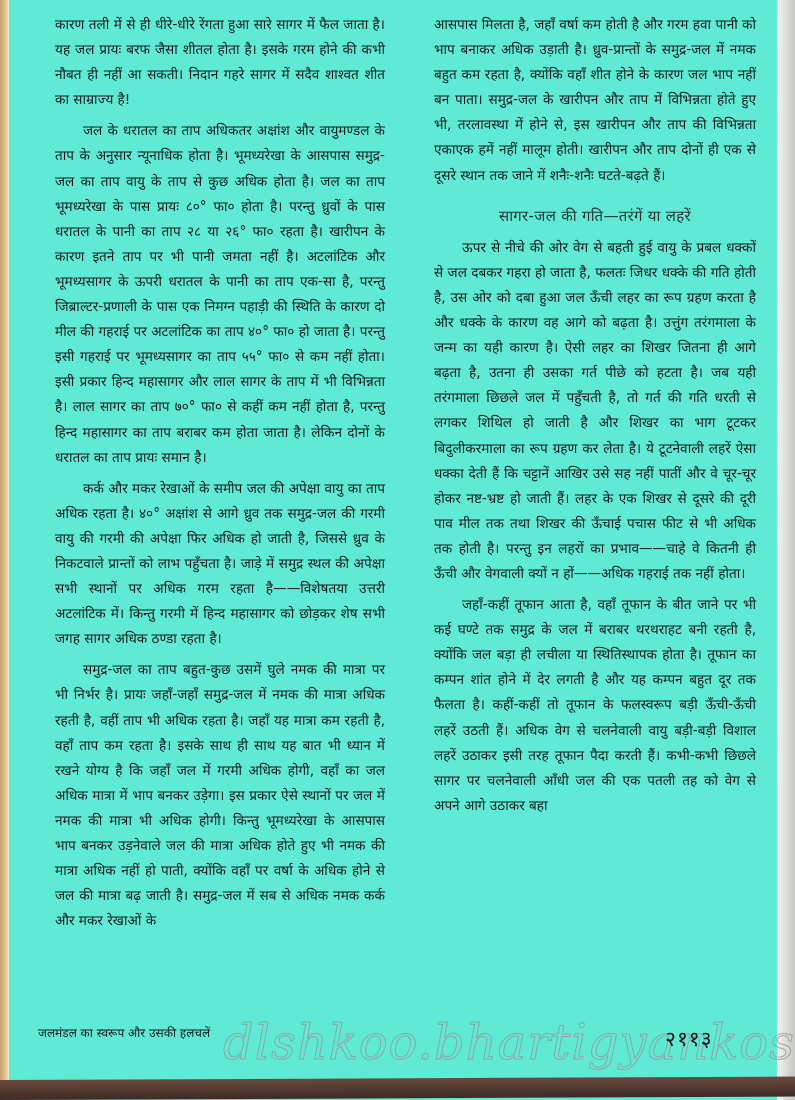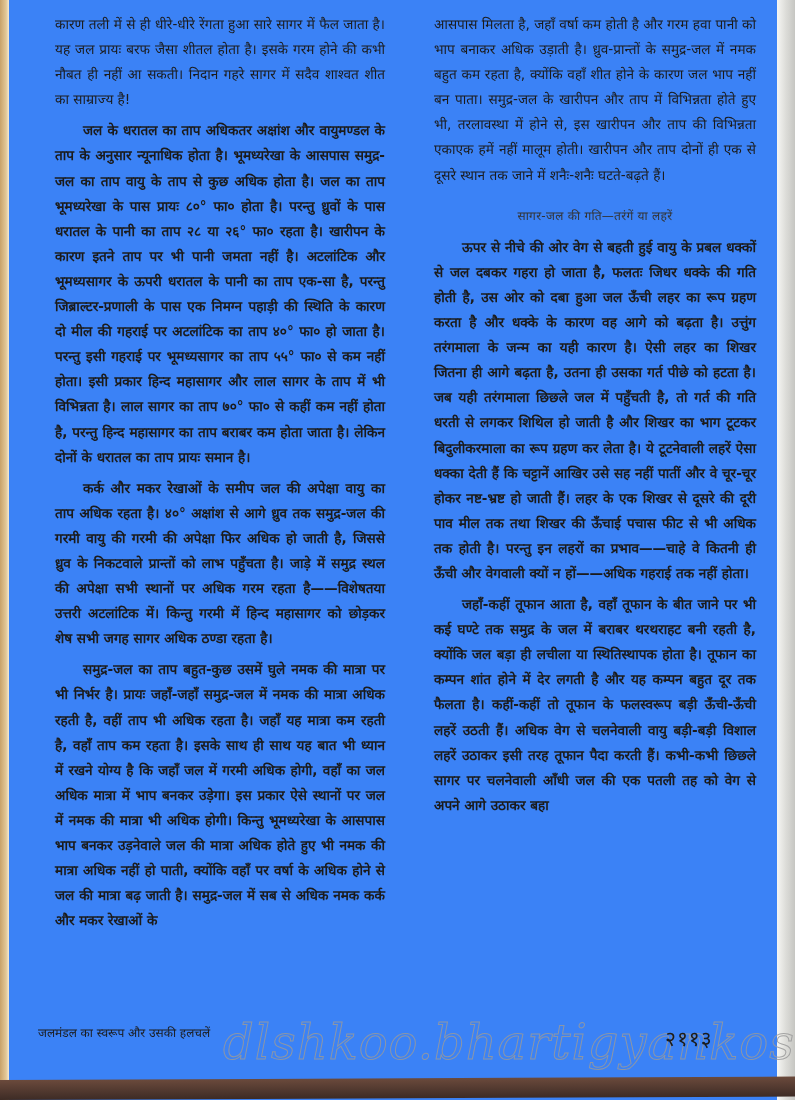--- a/index.html
+++ b/index.html
@@ -4,21 +4,21 @@
   <style>
     html, body { margin: 0; padding: 0; }
     body {
       width: 795px; height: 1100px; overflow: hidden;
       background: #7a6a5a;
       font-family: "DejaVu Sans", sans-serif;
       position: relative;
     }
     .page {
       position: absolute; left: 0; top: 0; width: 795px; height: 1100px;
-      background: #3b82f6;
+      background: #5eead4;
       overflow: hidden;
     }
     .left-edge {
       position: absolute; left: 0; top: 0; width: 9px; height: 1100px;
       background: linear-gradient(to right, #c9a26a, #e4c999 70%, #f3ead7);
     }
     .right-edge {
       position: absolute; right: 0; top: 0; width: 18px; height: 1100px;
       background: linear-gradient(to right, #f6f6f3, #dcdcd8 50%, #c6c6c2);
     }
@@ -30,25 +30,25 @@
     .column {
       position: absolute; top: 12px;
       color: #1b1b1b;
       font-size: 13.6px;
       line-height: 25.1px;
       text-align: justify;
     }
     .col-left { left: 55px; width: 330px; }
     .col-right { left: 398px; width: 322px; margin-left: 36px; }
     .para { margin: 0 0 6px 0; }
-    .para.indent { text-indent: 28px; font-weight: bold; }
+    .para.indent { text-indent: 28px; }
     .para.first { margin-top: 0; }
     .section-heading {
       text-align: center;
-      font-size: 12px;
+      font-size: 15px;
       color: #333;
       margin: 16px 0 6px 0;
       letter-spacing: 0.3px;
     }
     .footer {
       position: absolute; top: 1024px; left: 30px; width: 700px; height: 30px;
     }
     .footer-title {
       position: absolute; left: 8px; top: 0;
       font-size: 12px; color: #1b1b1b;

